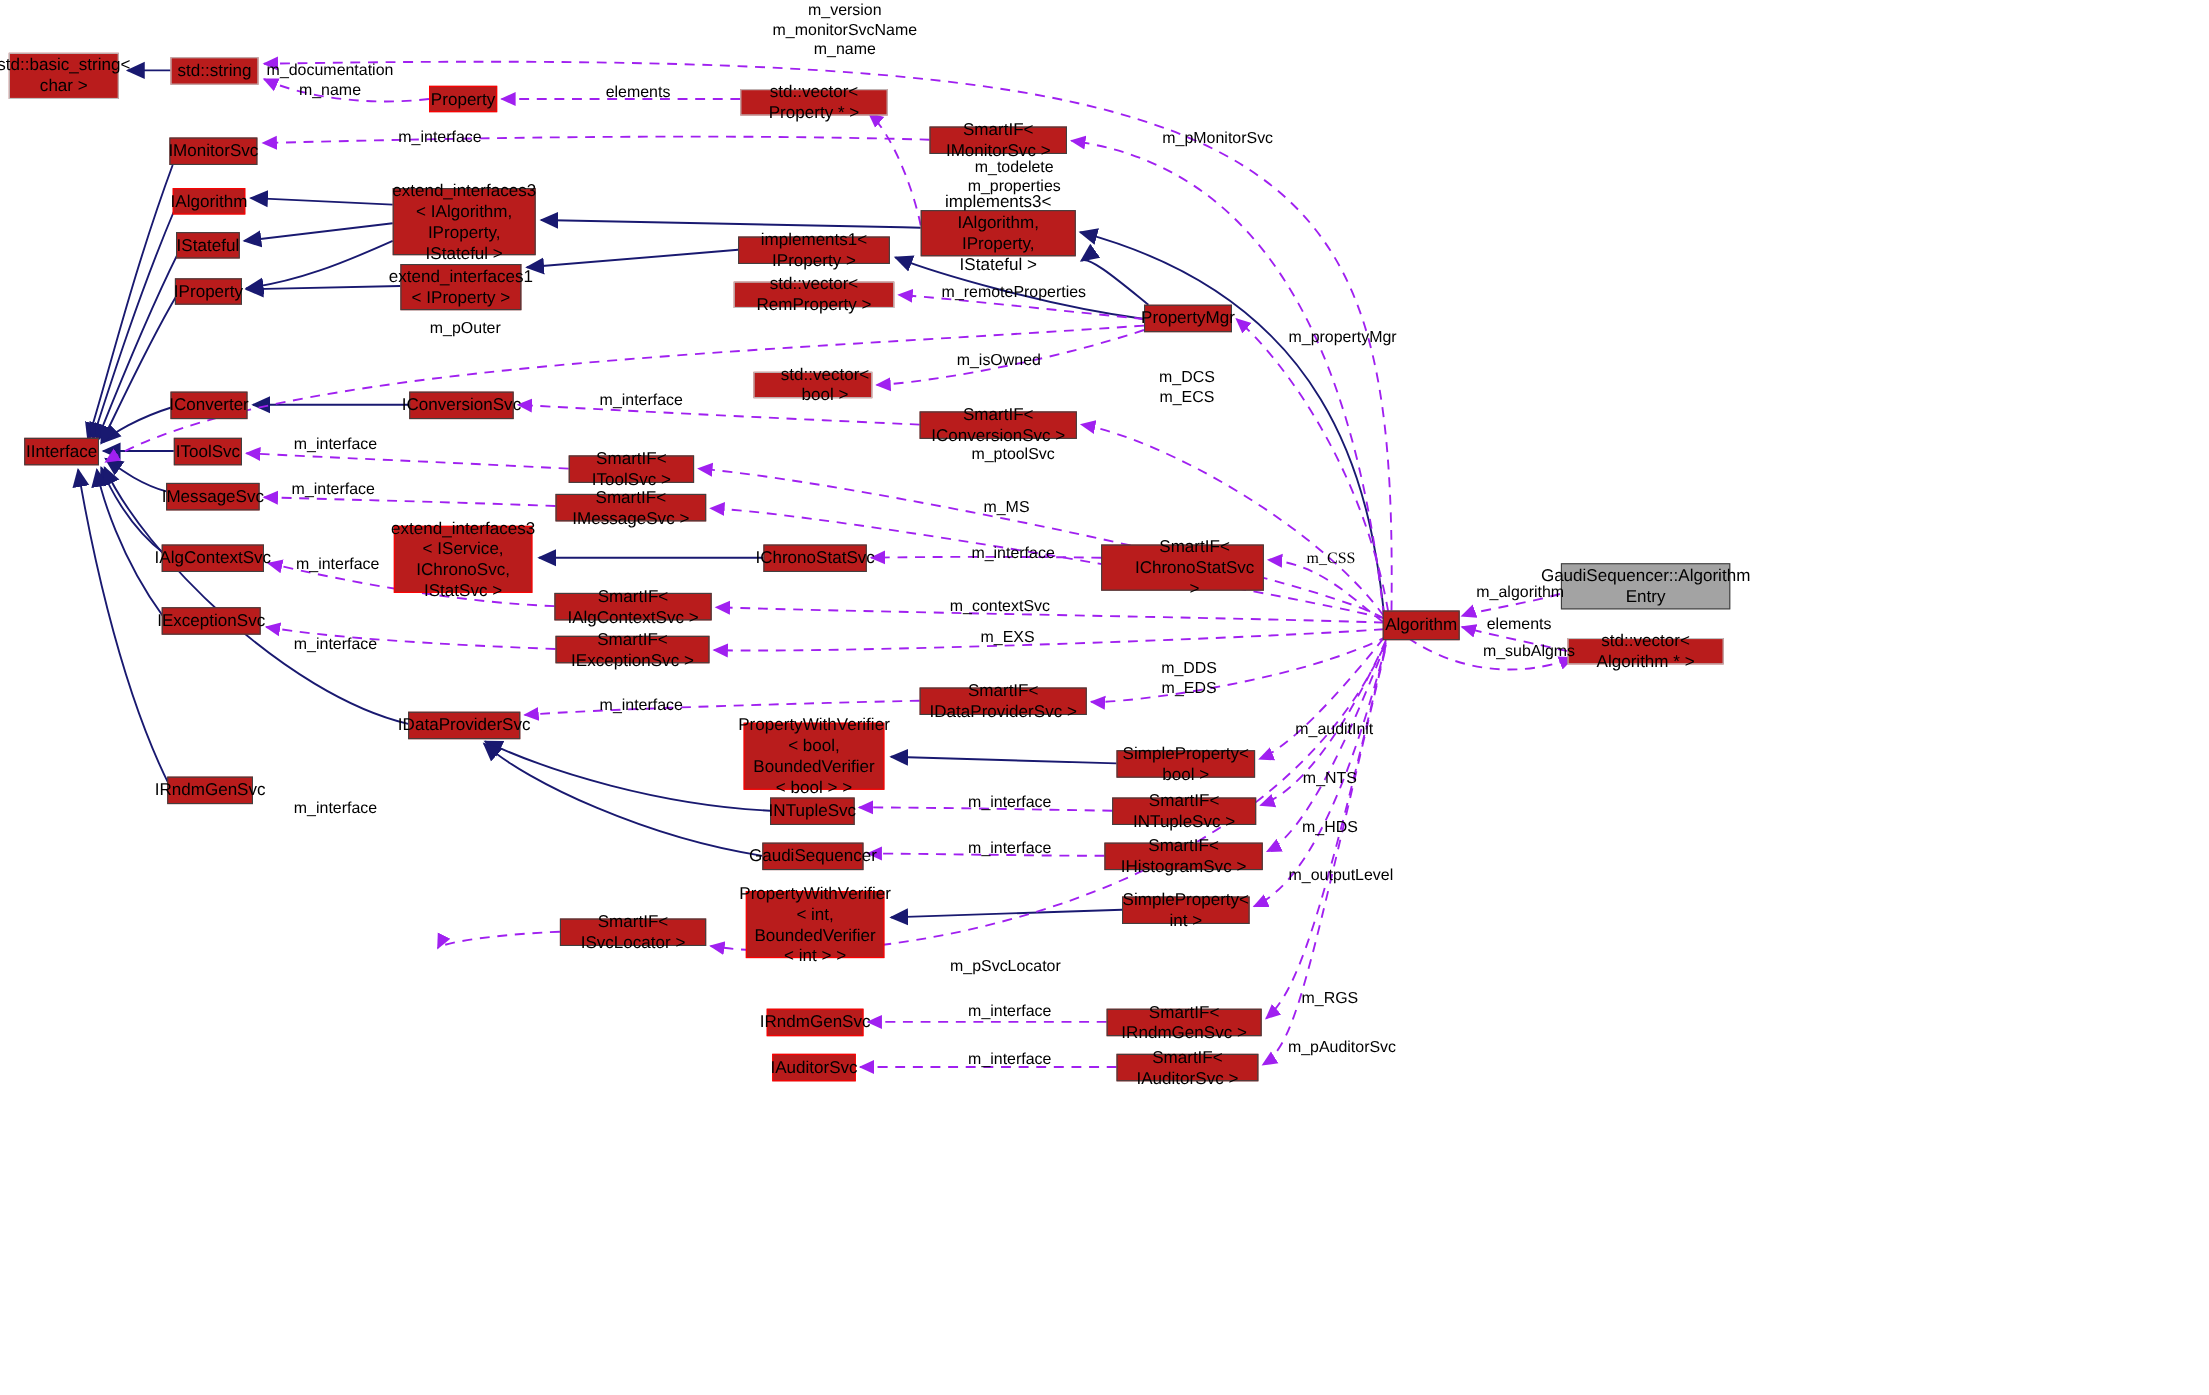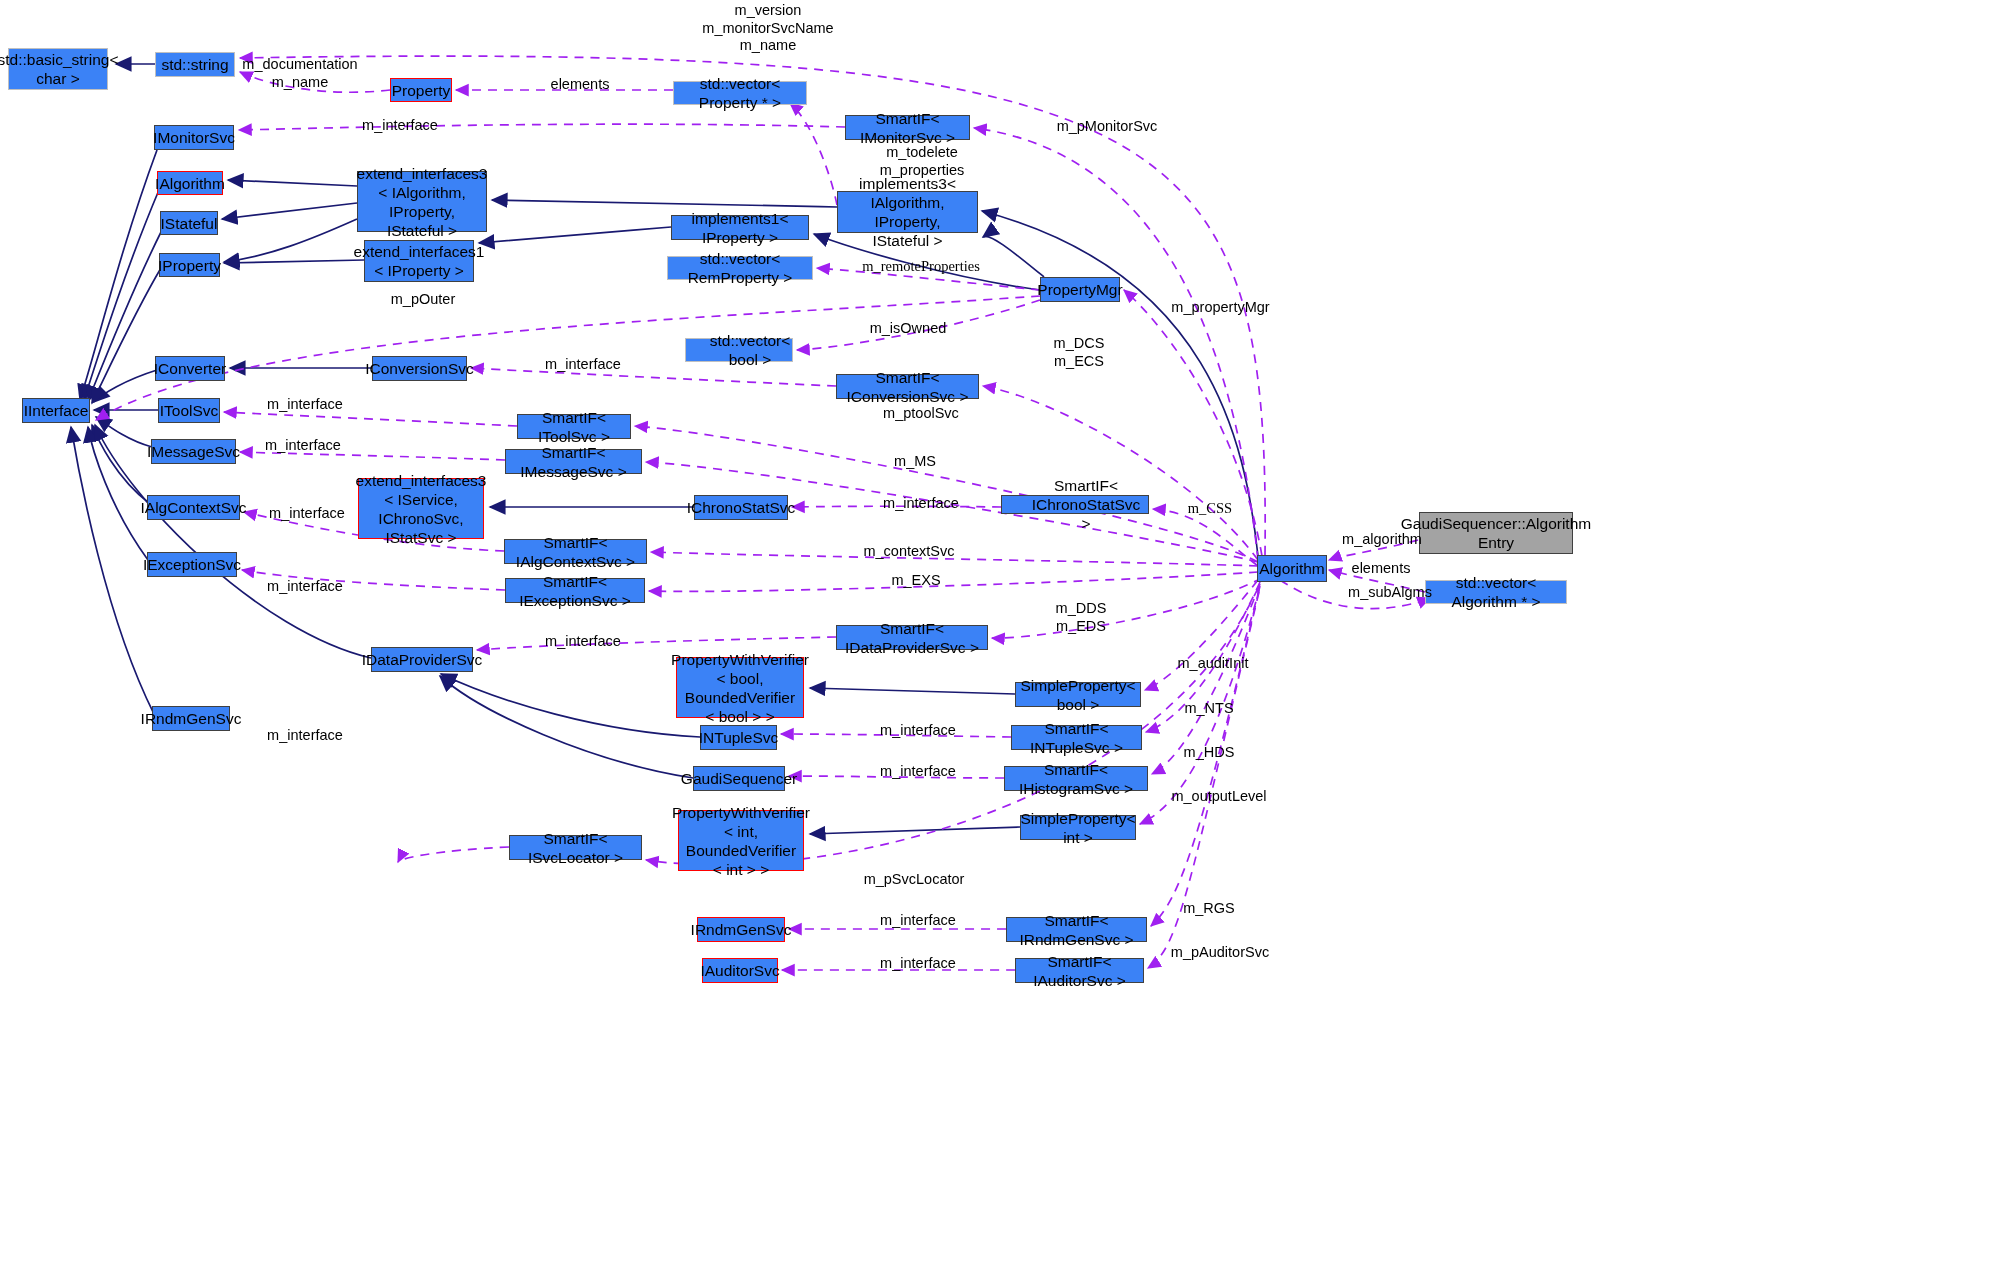--- a/index.html
+++ b/index.html
@@ -27,21 +27,21 @@
   .node {
     position: absolute;
     box-sizing: border-box;
     display: flex;
     align-items: center;
     justify-content: center;
     text-align: center;
     font-size: 15.5px;
     line-height: 19px;
     color: #000000;
-    background: #3b82f6;
+    background: #b91c1c;
     border: 1.6px solid #404040;
     white-space: pre-line;
     padding: 2px 6px;
     z-index: 5;
   }
   .node.red {
     border-color: #ff0000;
     border-width: 1.6px;
   }
   .node.gray-border {
@@ -180,21 +180,21 @@
   <div class="node" style="left:22px; top:398px; width:68px; height:25px;">IInterface</div>
   <div class="node" style="left:158px; top:398px; width:62px; height:25px;">IToolSvc</div>
   <div class="node" style="left:517px; top:414px; width:114px; height:25px;">SmartIF&lt; IToolSvc &gt;</div>
   <div class="node" style="left:151px; top:439px; width:85px; height:25px;">IMessageSvc</div>
   <div class="node" style="left:505px; top:449px; width:137px; height:25px;">SmartIF&lt; IMessageSvc &gt;</div>
   <div class="node red" style="left:358px; top:478px; width:126px; height:61px;">extend_interfaces3
 &lt; IService, IChronoSvc,
 IStatSvc &gt;</div>
   <div class="node" style="left:147px; top:495px; width:93px; height:25px;">IAlgContextSvc</div>
   <div class="node" style="left:694px; top:495px; width:94px; height:25px;">IChronoStatSvc</div>
-  <div class="node" style="left:1001px; top:495px; width:148px; height:19px;padding-left:28px;">SmartIF&lt; IChronoStatSvc &gt;</div>
+  <div class="node" style="left:1001px; top:495px; width:148px; height:42px;padding-left:28px;">SmartIF&lt; IChronoStatSvc &gt;</div>
   <div class="node" style="left:504px; top:539px; width:143px; height:25px;">SmartIF&lt; IAlgContextSvc &gt;</div>
   <div class="node" style="left:147px; top:552px; width:90px; height:25px;">IExceptionSvc</div>
   <div class="node" style="left:1257px; top:555px; width:70px; height:27px;">Algorithm</div>
   <div class="node highlight" style="left:1419px; top:512px; width:154px; height:42px;">GaudiSequencer::Algorithm
 Entry</div>
   <div class="node" style="left:505px; top:578px; width:140px; height:25px;">SmartIF&lt; IExceptionSvc &gt;</div>
   <div class="node gray-border" style="left:1425px; top:580px; width:142px; height:24px;">std::vector&lt; Algorithm * &gt;</div>
   <div class="node" style="left:836px; top:625px; width:152px; height:25px;">SmartIF&lt; IDataProviderSvc &gt;</div>
   <div class="node" style="left:371px; top:647px; width:102px; height:25px;">IDataProviderSvc</div>
   <div class="node red" style="left:676px; top:657px; width:128px; height:61px;">PropertyWithVerifier
@@ -219,21 +219,21 @@
   <div class="edge-label" style="left:678px; top:2px; width:180px;">m_version
 m_monitorSvcName
 m_name</div>
   <div class="edge-label" style="left:240px; top:56px; width:120px;">m_documentation
 m_name</div>
   <div class="edge-label" style="left:545px; top:76px; width:70px;">elements</div>
   <div class="edge-label" style="left:360px; top:117px; width:80px;">m_interface</div>
   <div class="edge-label" style="left:1032px; top:118px; width:110px;margin-left:20px;">m_pMonitorSvc</div>
   <div class="edge-label" style="left:872px; top:144px; width:100px;">m_todelete
 m_properties</div>
-  <div class="edge-label" style="left:856px; top:258px; width:130px;font-family:Liberation Serif, serif;">m_remoteProperties</div>
+  <div class="edge-label" style="left:856px; top:258px; width:130px;">m_remoteProperties</div>
   <div class="edge-label" style="left:388px; top:291px; width:70px;">m_pOuter</div>
   <div class="edge-label" style="left:1168px; top:299px; width:105px;">m_propertyMgr</div>
   <div class="edge-label" style="left:866px; top:320px; width:84px;">m_isOwned</div>
   <div class="edge-label" style="left:1047px; top:335px; width:64px;">m_DCS
 m_ECS</div>
   <div class="edge-label" style="left:541px; top:356px; width:84px;">m_interface</div>
   <div class="edge-label" style="left:263px; top:396px; width:84px;">m_interface</div>
   <div class="edge-label" style="left:879px; top:405px; width:84px;">m_ptoolSvc</div>
   <div class="edge-label" style="left:261px; top:437px; width:84px;">m_interface</div>
   <div class="edge-label" style="left:889px; top:453px; width:52px;">m_MS</div>

